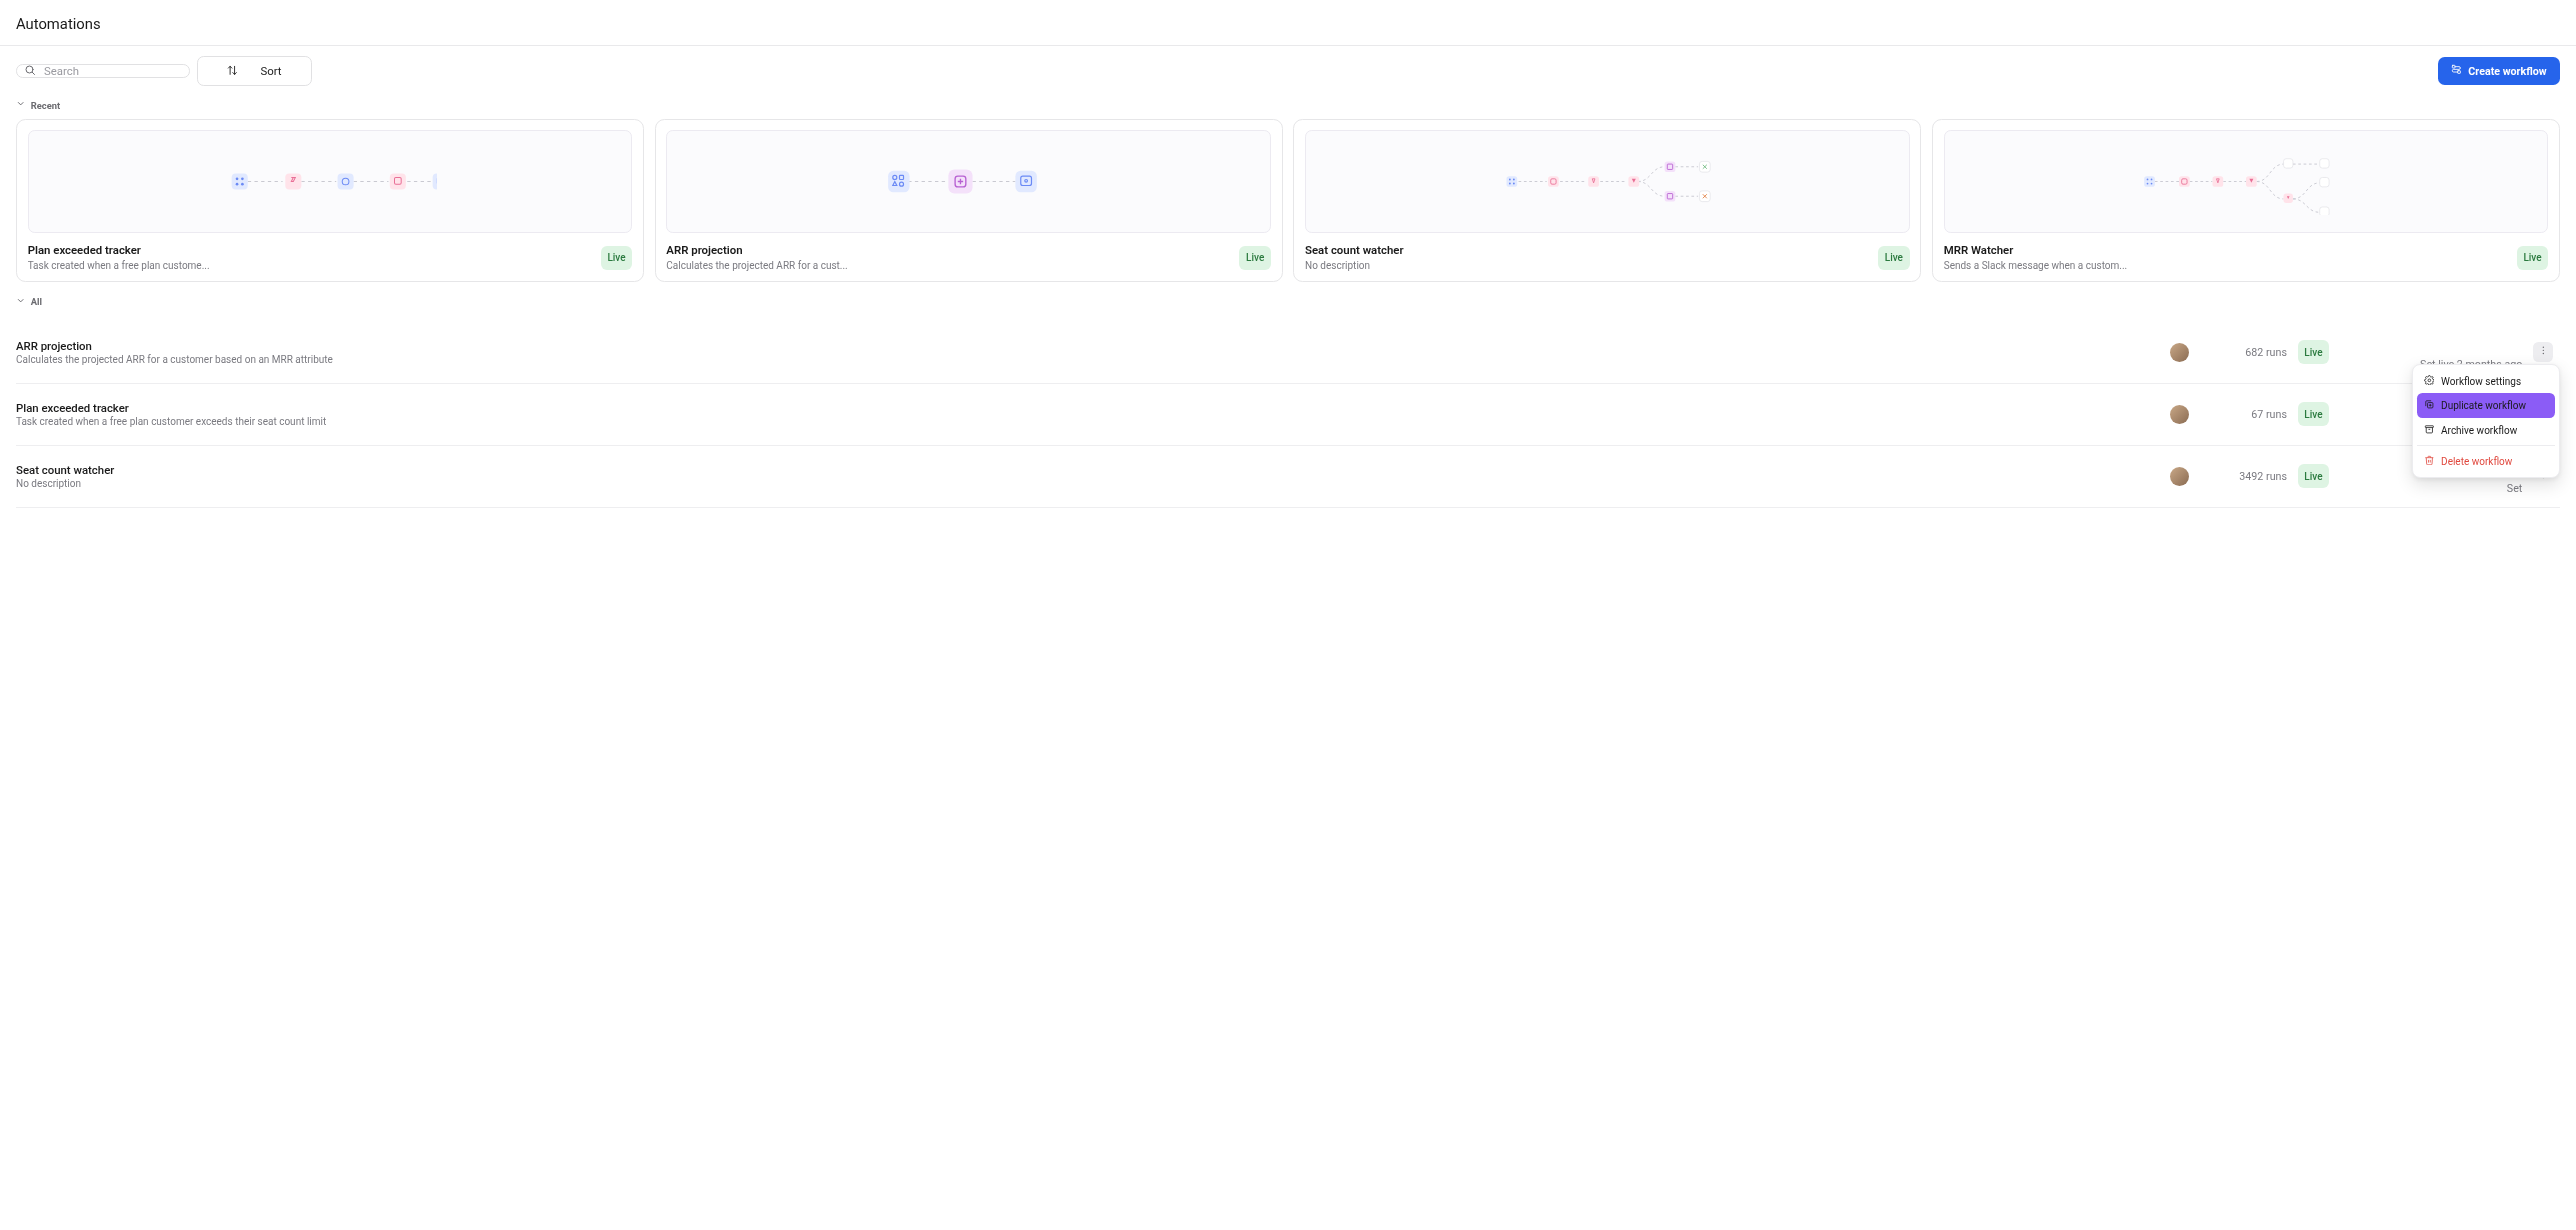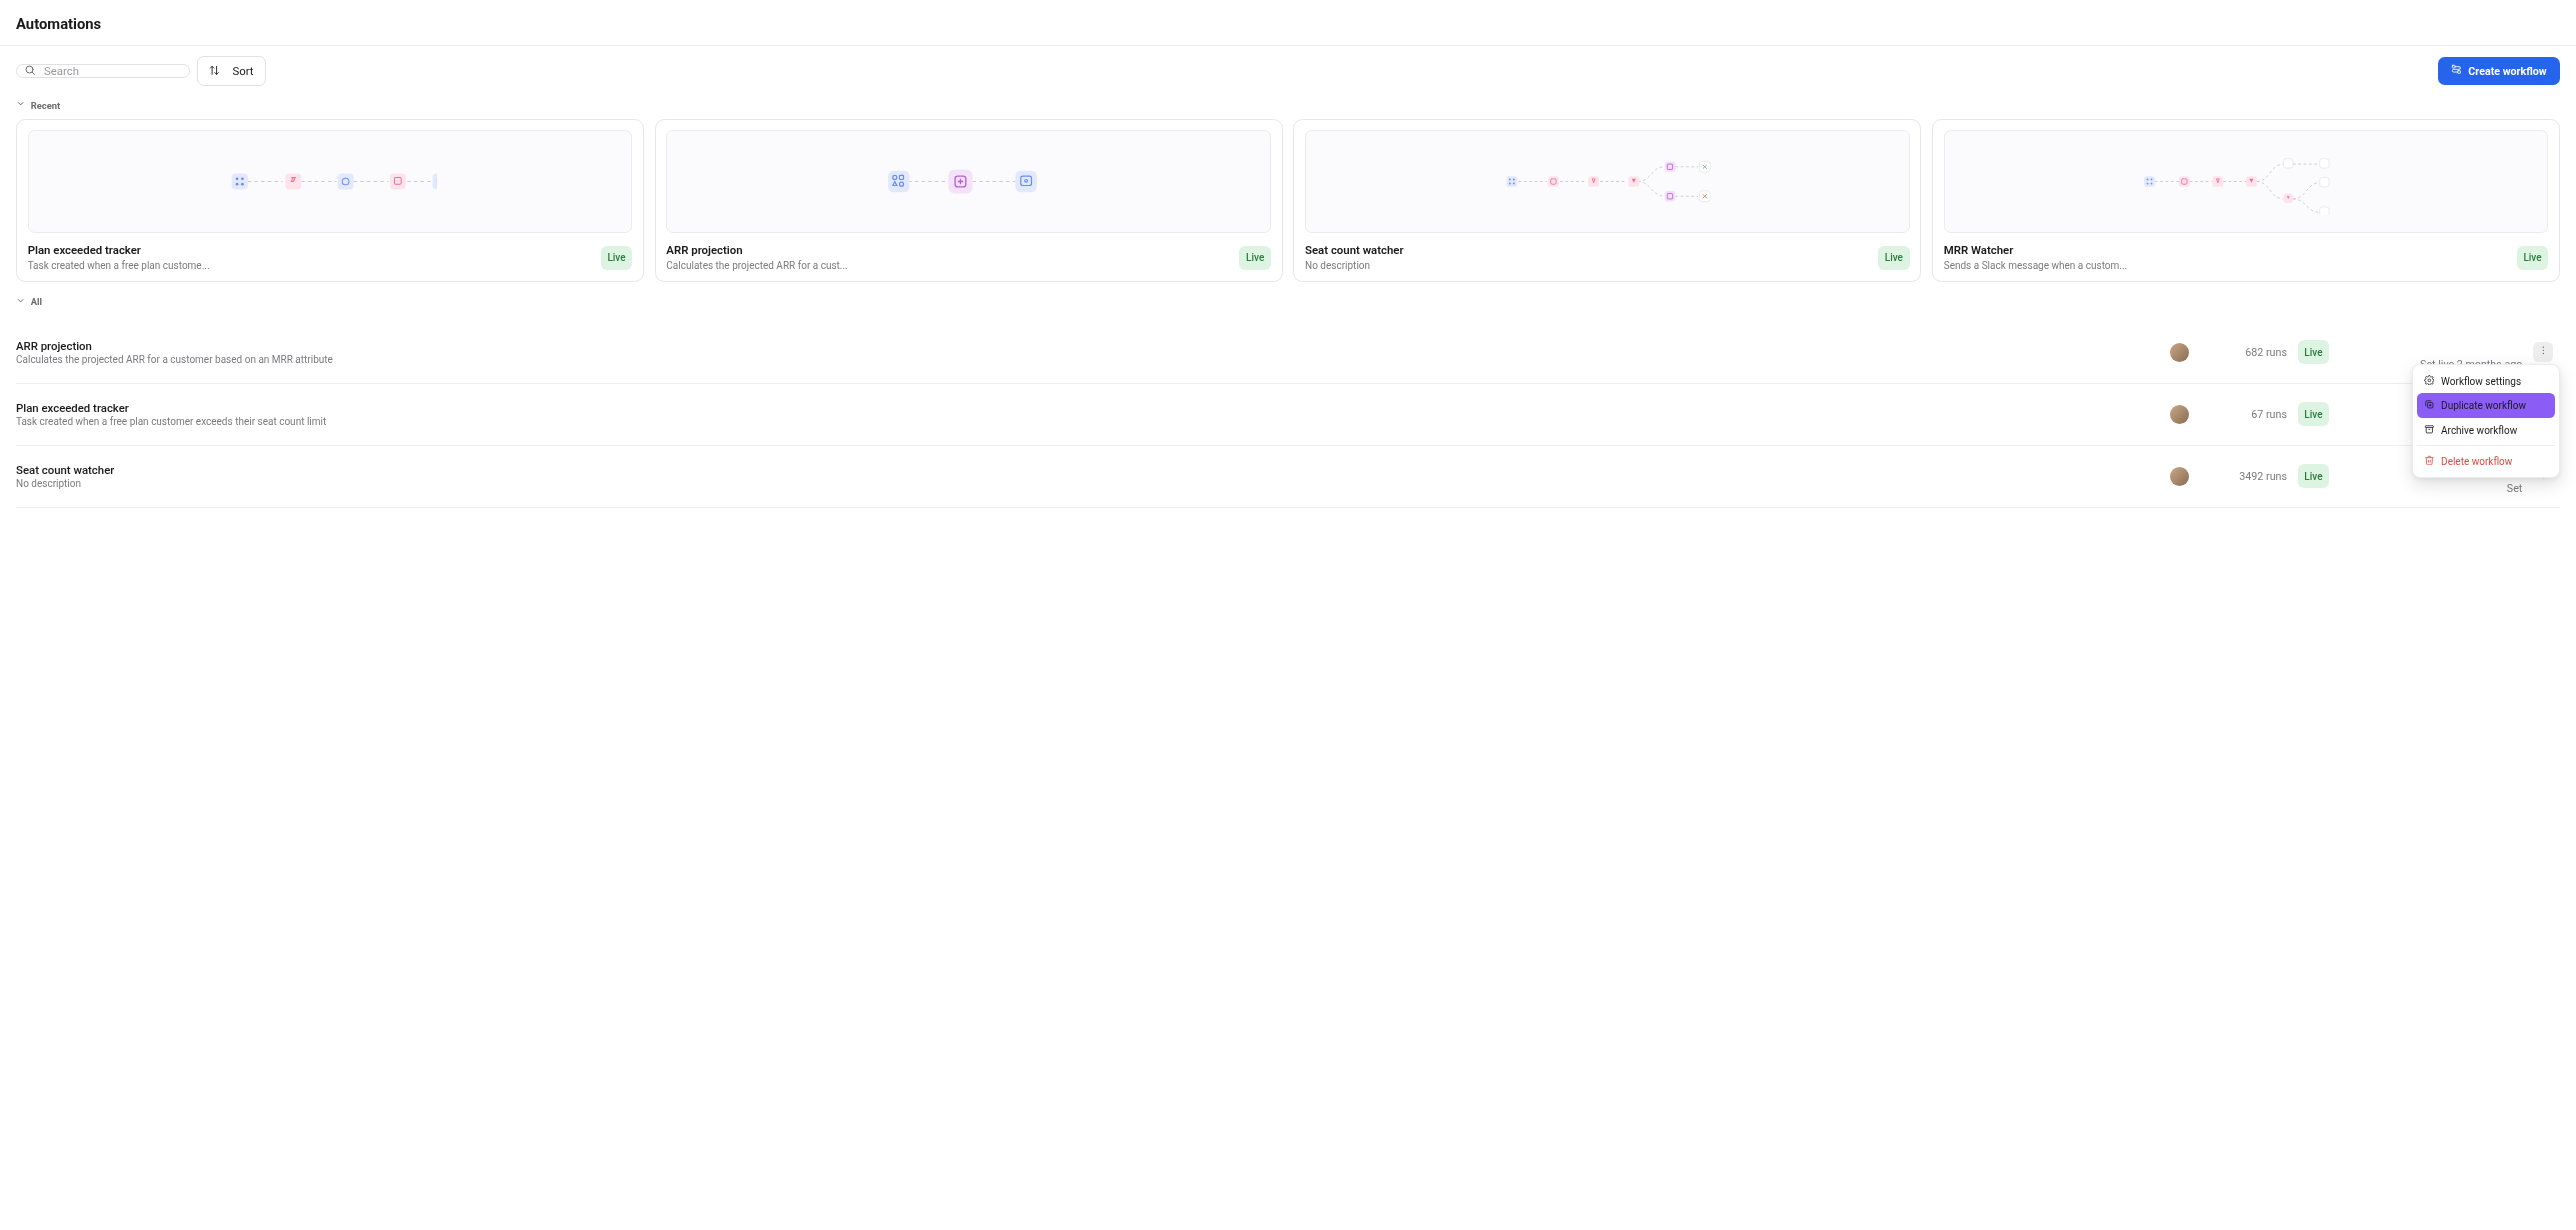--- a/index.html
+++ b/index.html
@@ -11,21 +11,21 @@
 body {
   background: #fff;
   color: #1a1a1a;
 }
 .header {
   padding: 14.8px 16px 12px;
   border-bottom: 0.7px solid #e9e9eb;
 }
 .header h1 {
   font-size: 14.8px;
-  font-weight: 700;
+  font-weight: 400;
 }
 .toolbar {
   display: flex;
   align-items: center;
   justify-content: space-between;
   padding: 10.7px 16px 6.7px;
 }
 .toolbar-left {
   display: flex;
   gap: 6.7px;
@@ -49,23 +49,23 @@
 }
 .search-wrap .icon {
   position: absolute;
   left: 8px;
   color: #6b6b70;
   pointer-events: none;
 }
 .sort-btn {
   display: inline-flex;
   align-items: center;
-  gap: 13px;
+  gap: 23px;
   height: 29.5px;
-  padding: 0 11px;
+  padding: 0 29px;
   border: 0.7px solid #e1e1e3;
   border-radius: 6.7px;
   background: #fff;
   font-size: 11.4px;
   cursor: pointer;
   color: #1a1a1a;
 }
 .primary-btn {
   display: inline-flex;
   align-items: center;

